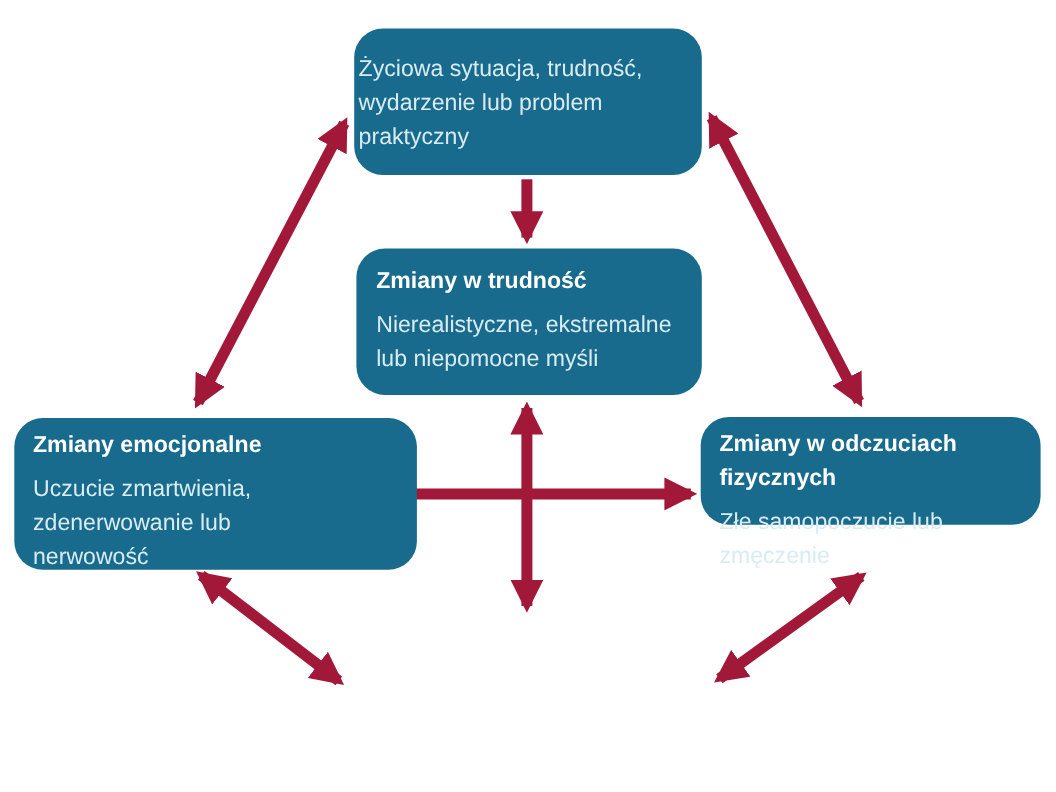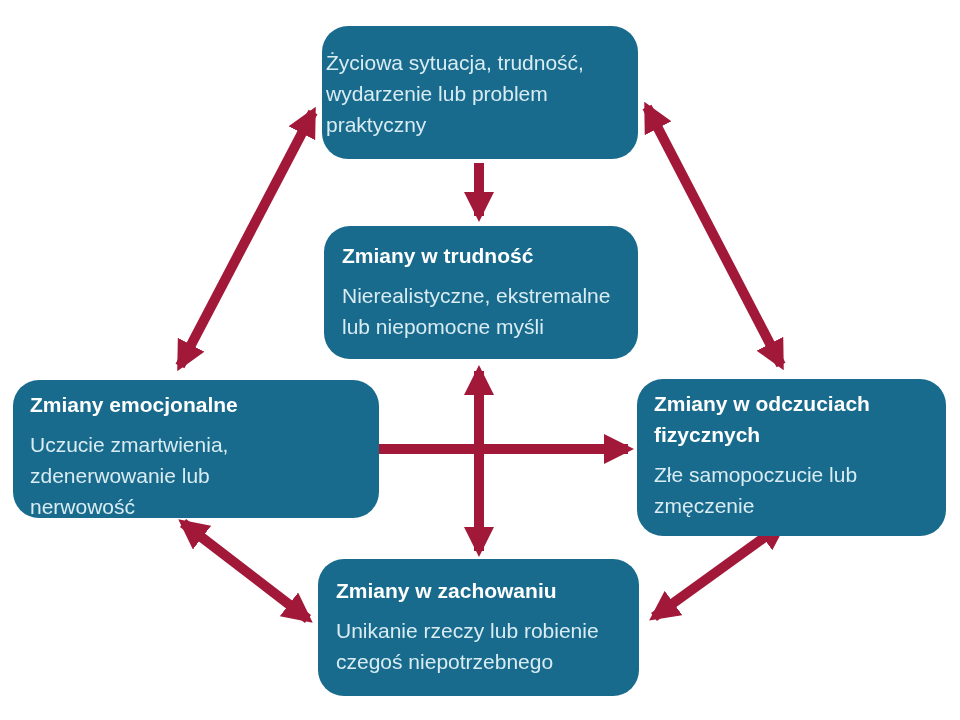--- a/index.html
+++ b/index.html
@@ -35,21 +35,21 @@
     white-space:pre-line;
     margin:0 0 9px 0;
   }
   .box-body{
     white-space:pre-line;
     margin:0;
   }
   .box-situation{left:322px;top:26px;width:316px;height:133px;padding:21px 4px;}
   .box-thoughts{left:324px;top:226px;width:314px;height:133px;padding:14px 18px;}
   .box-emotions{left:13px;top:380px;width:366px;height:138px;padding:9px 17px;}
-  .box-physical{left:637px;top:379px;width:309px;height:157px;padding:9px 17px;}
+  .box-physical{left:637px;top:379px;width:309px;height:98px;padding:9px 17px;}
   .box-behaviour{left:318px;top:559px;width:321px;height:137px;padding:16px 18px;}
 </style>
 </head>
 <body>
 
 <div class="canvas">
 
   <svg class="arrows" viewBox="0 0 960 720" xmlns="http://www.w3.org/2000/svg">
     <defs>
       <marker id="ah-end" class="head" markerWidth="3" markerHeight="3" refX="2.4" refY="1.5" orient="auto" markerUnits="strokeWidth">
@@ -94,19 +94,14 @@
 nerwowość</p>
   </div>
 
   <div class="box box-physical">
     <p class="box-title">Zmiany w odczuciach
 fizycznych</p>
     <p class="box-body">Złe samopoczucie lub
 zmęczenie</p>
   </div>
 
-  <div class="box box-behaviour">
-    <p class="box-title">Zmiany w zachowaniu</p>
-    <p class="box-body">Unikanie rzeczy lub robienie
-czegoś niepotrzebnego</p>
-  </div>
 
 </div>
 
 </body></html>

